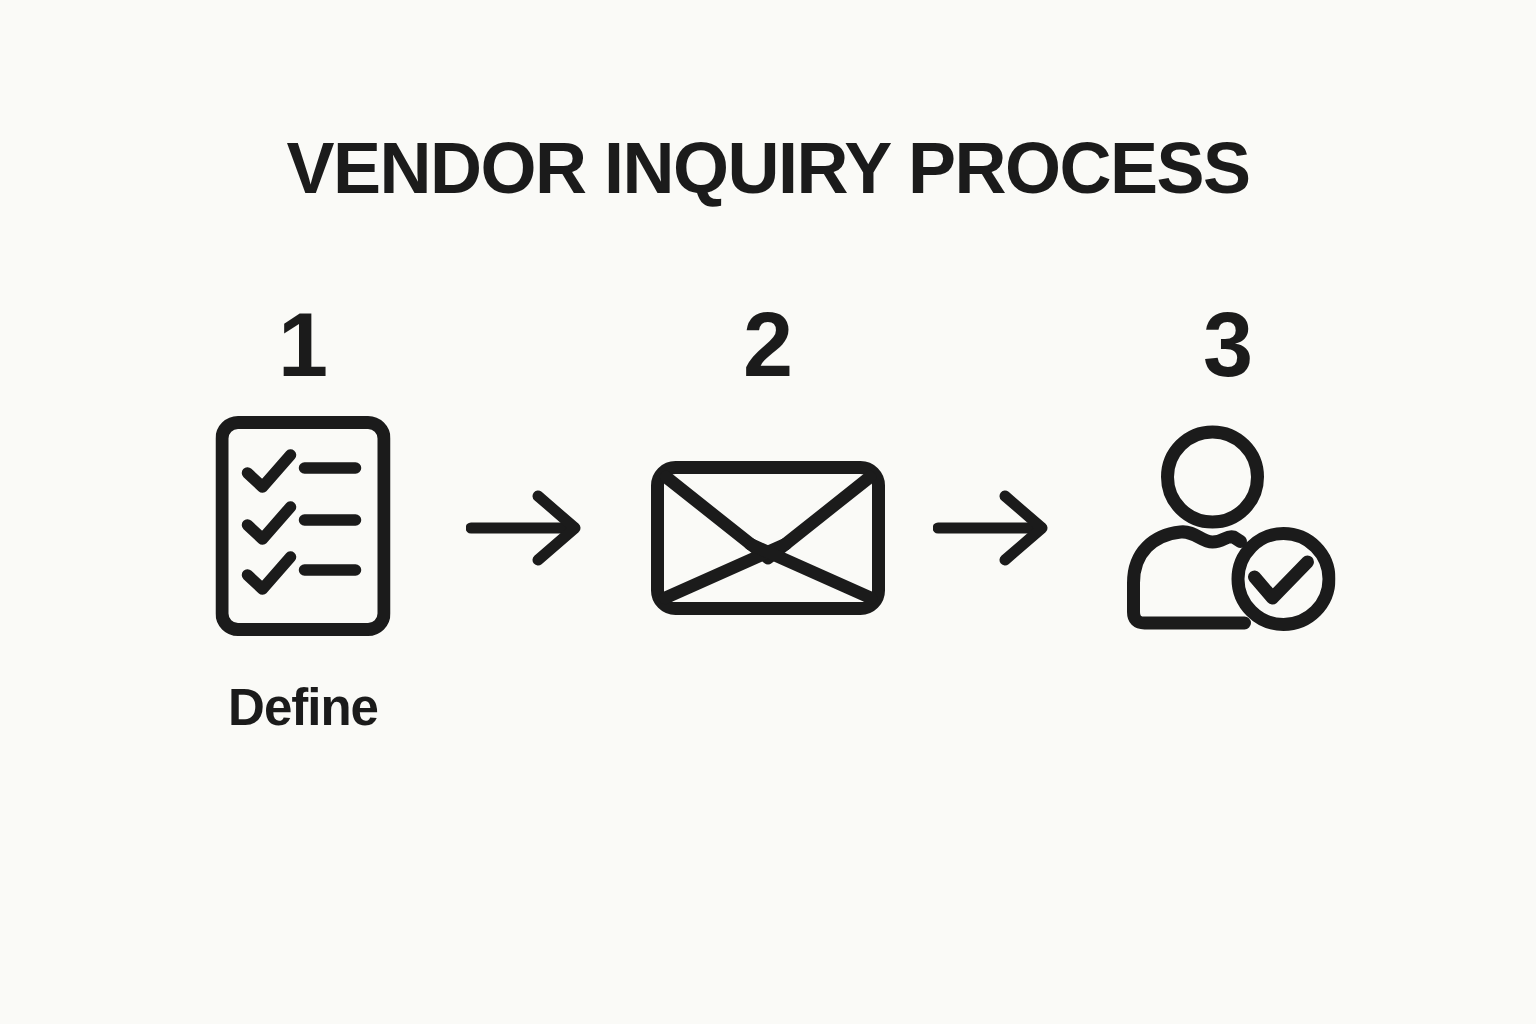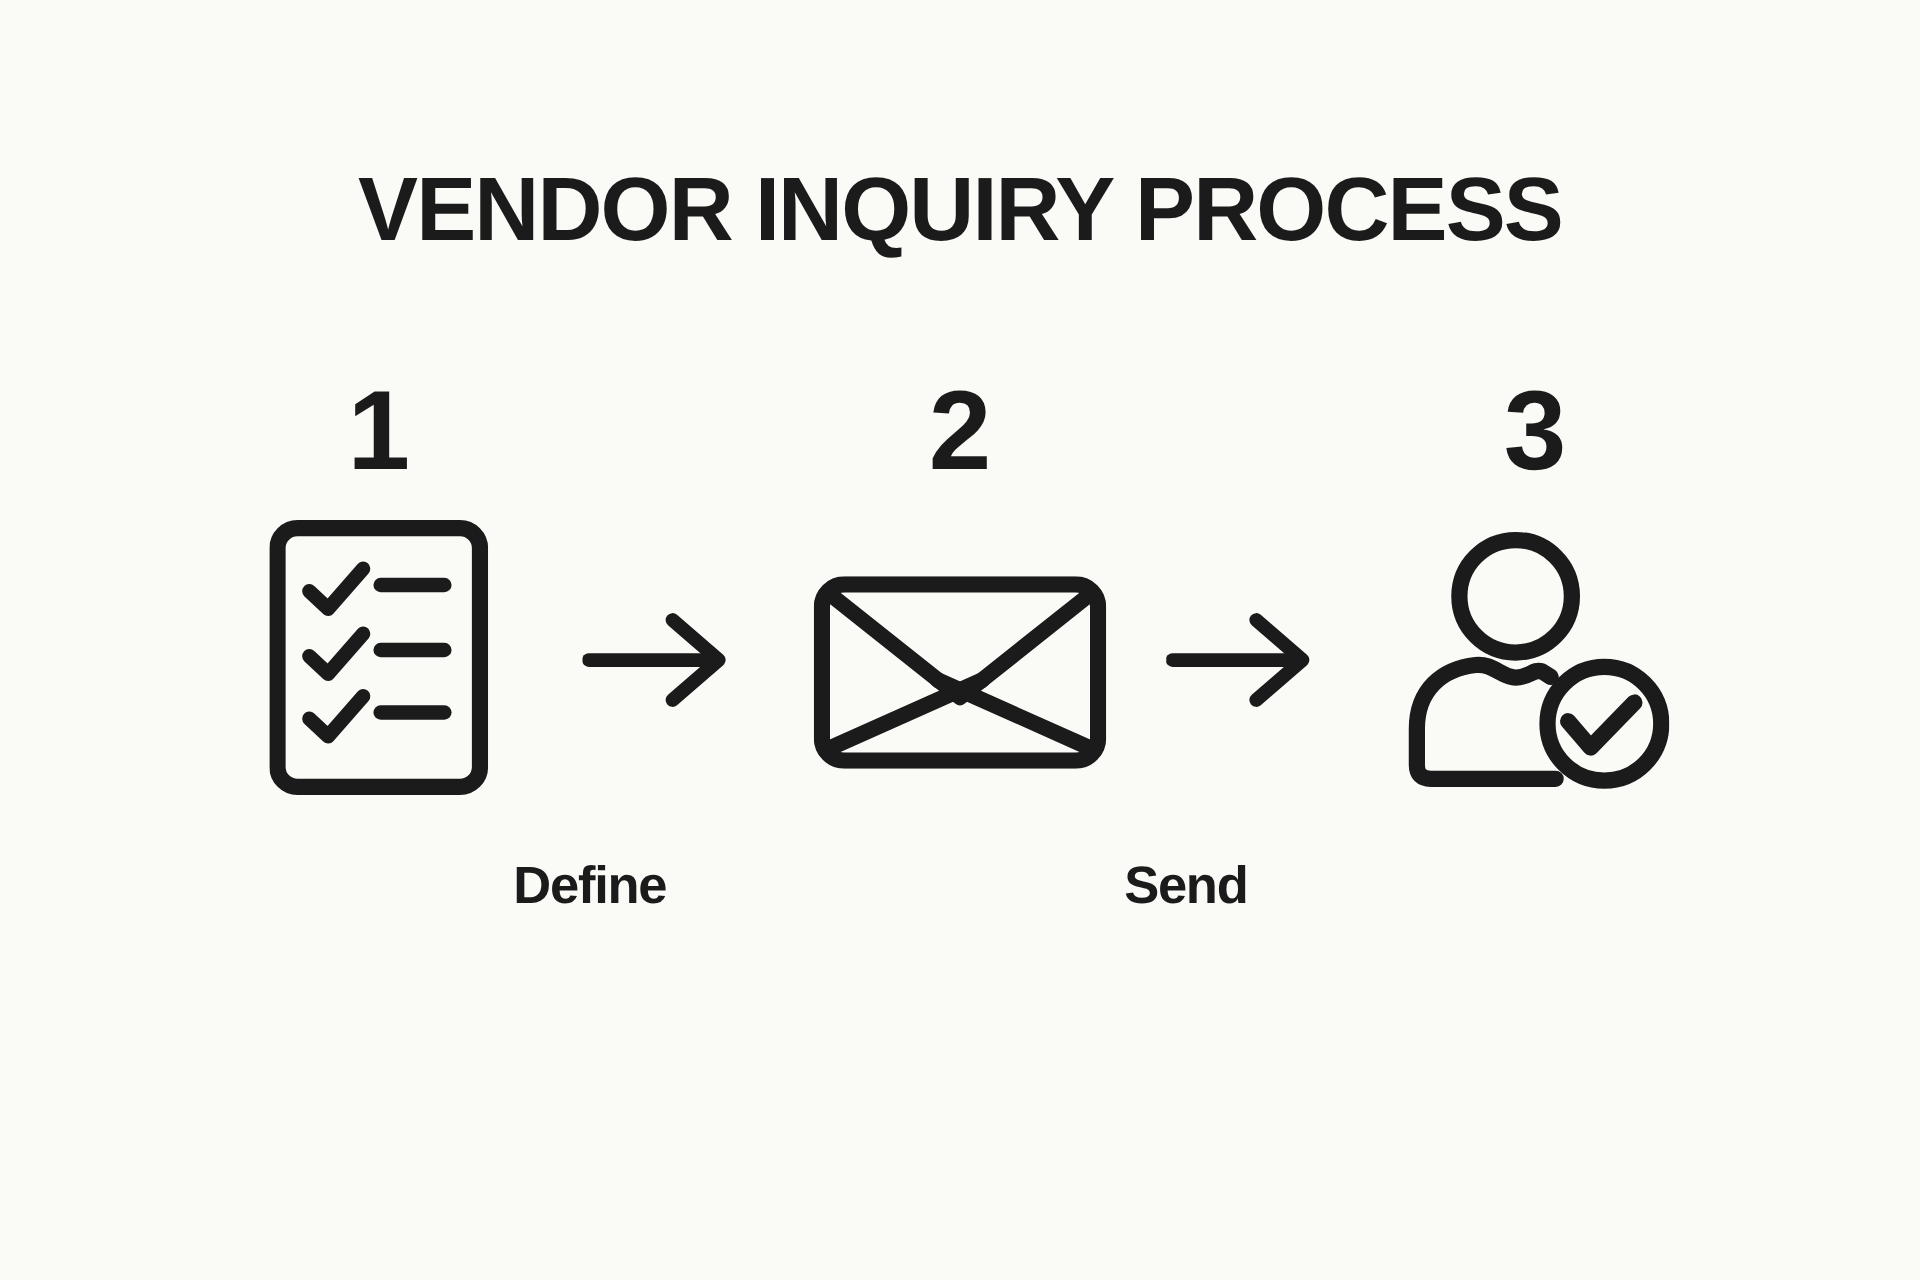--- a/index.html
+++ b/index.html
@@ -57,22 +57,22 @@
     left: 50%;
     transform: translateX(-50%);
   }
   .pos-checklist { top: 416px; }
   .pos-envelope  { top: 461px; }
   .pos-person    { top: 425px; }
   .step-label {
     position: absolute;
     top: 675px;
     width: 100%;
-    text-align: right;
-    font-size: 42px;
+    text-align: center;
+    font-size: 51px;
     line-height: 65px;
     font-weight: 600;
     letter-spacing: -1px;
     color: var(--ink);
     white-space: nowrap;
   }
   .step-label span { display: block; }
   .arrow {
     position: absolute;
     top: 489px;
@@ -119,21 +119,20 @@
     <div class="step-number">2</div>
     <div class="step-icon pos-envelope">
       <svg width="234" height="154" viewBox="0 0 234 154" fill="none" stroke-linecap="round" stroke-linejoin="round">
         <rect x="6.5" y="6.5" width="221" height="141" rx="18" stroke-width="13"></rect>
         <path d="M15 16 L117 97 L219 16" stroke-width="12.5"></path>
         <path d="M14 137 L135 83" stroke-width="12.5"></path>
         <path d="M220 137 L99 83" stroke-width="12.5"></path>
       </svg>
     </div>
     <div class="step-label">
-      <span>Send</span>
     </div>
   </div>
 
   <div class="arrow arrow-2">
     <svg width="116" height="78" viewBox="0 0 116 78" fill="none" stroke-linecap="round" stroke-linejoin="round">
       <path d="M5 39 H107" stroke-width="11"></path>
       <path d="M72 7 L109 39 L72 71" stroke-width="11"></path>
     </svg>
   </div>
 

